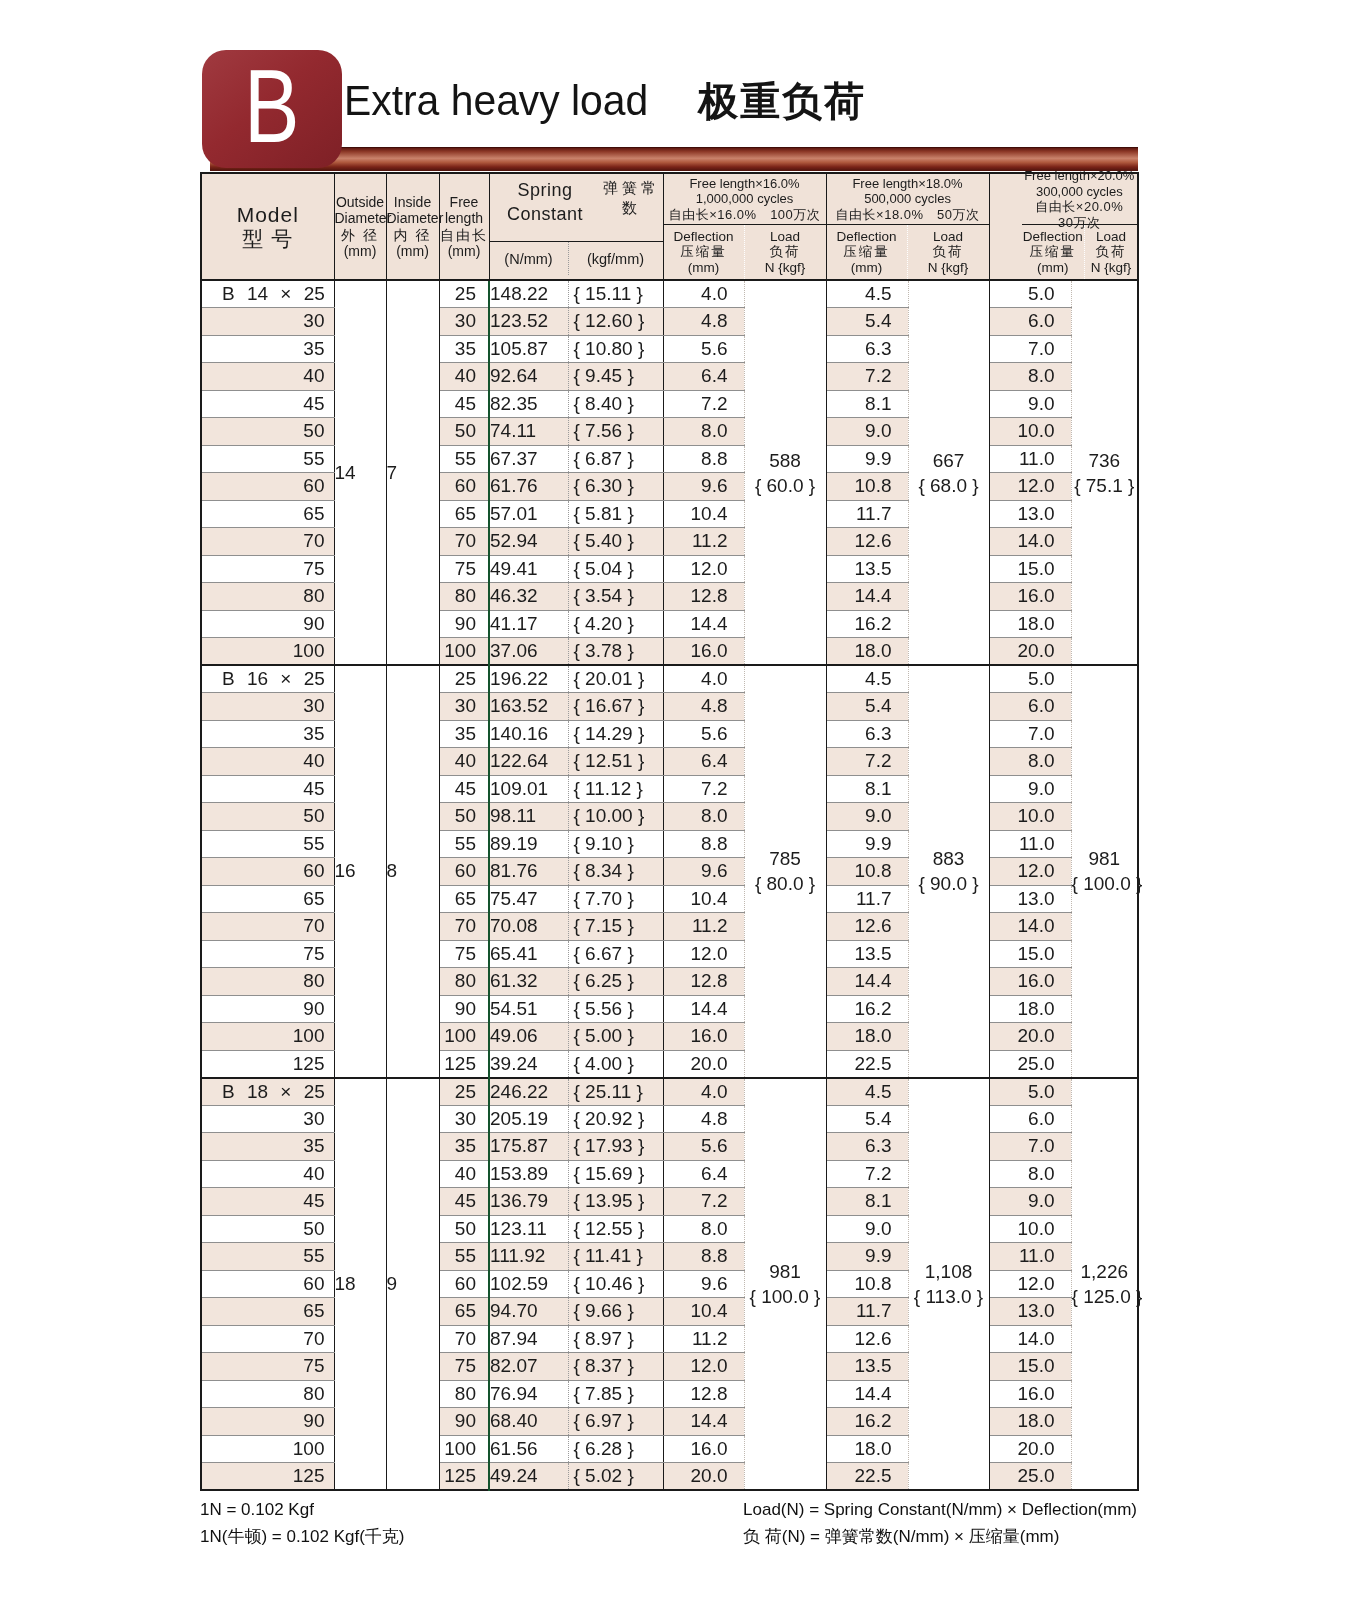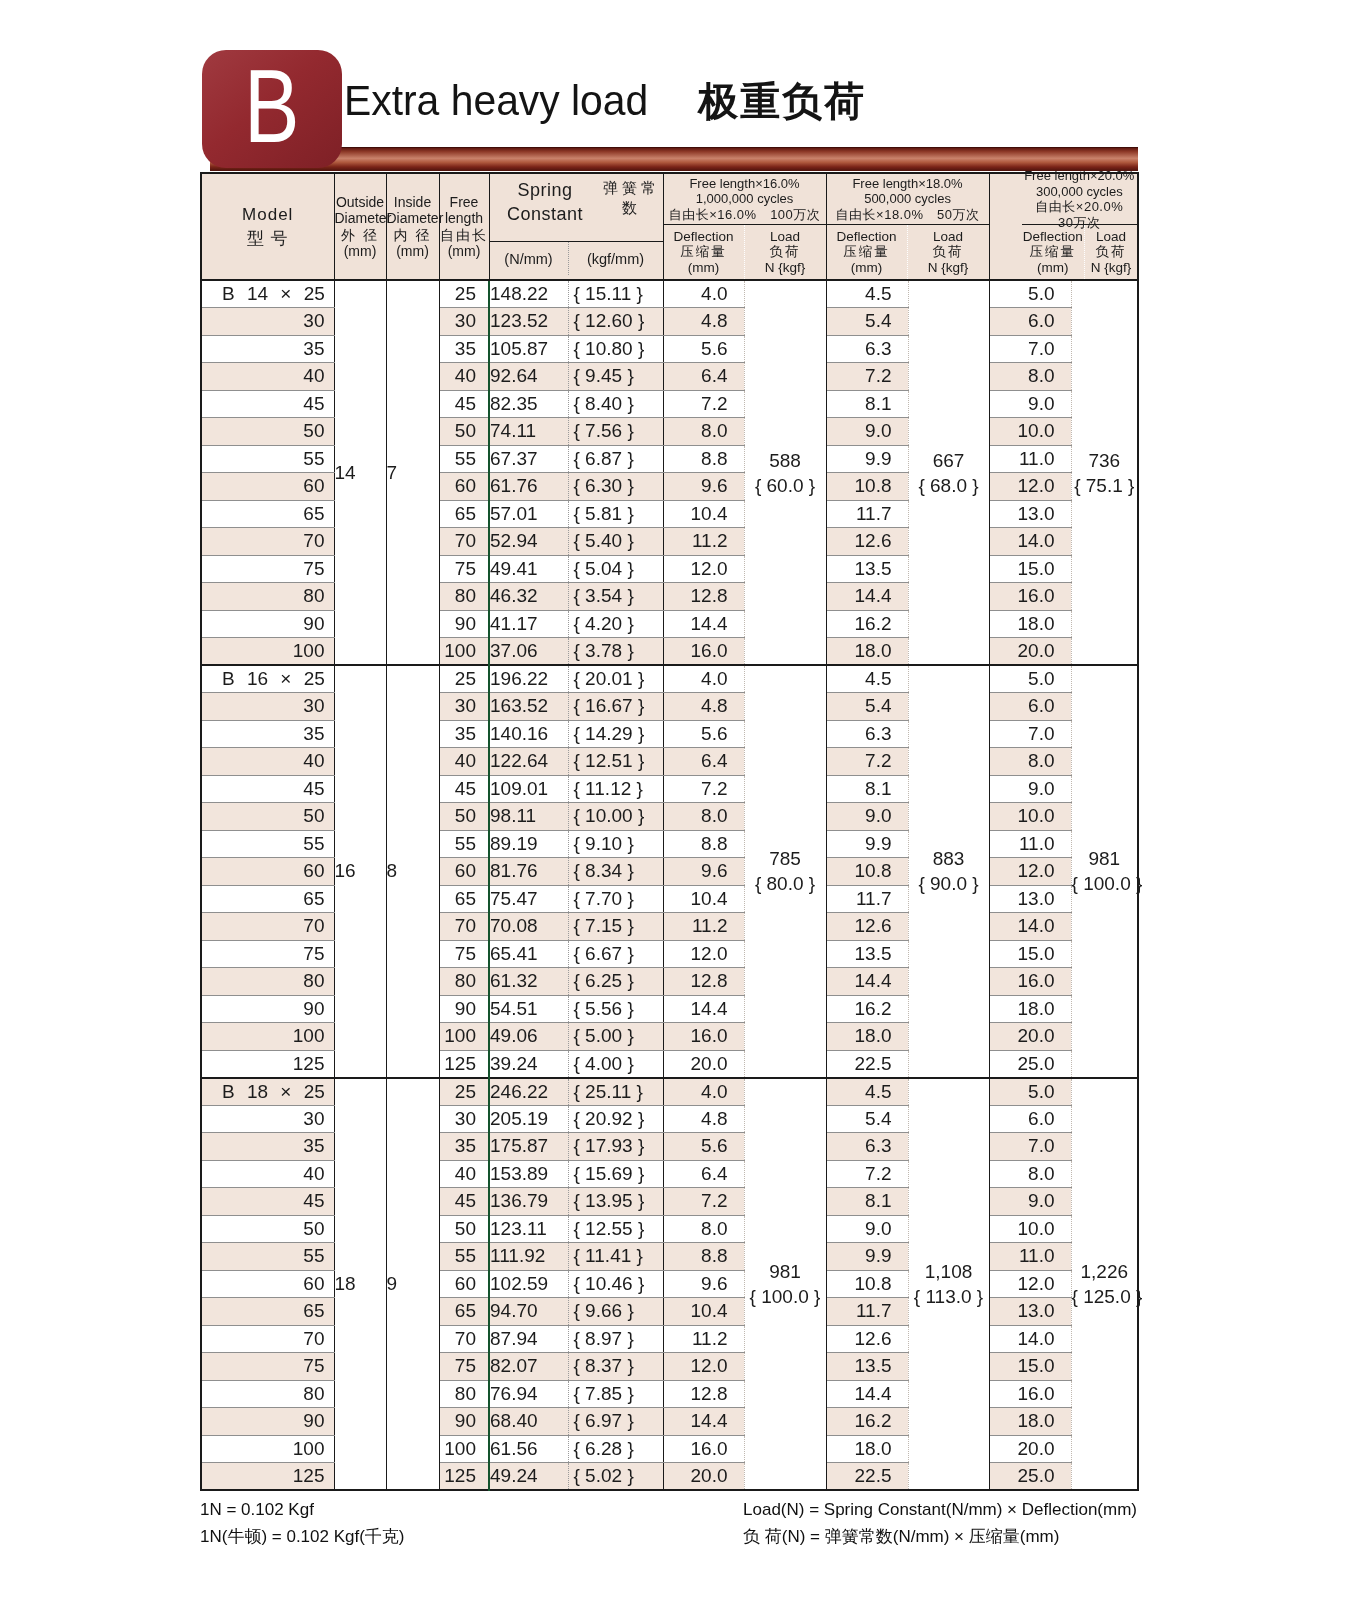--- a/index.html
+++ b/index.html
@@ -22,21 +22,21 @@
 
   
   .table-wrap { position:absolute; left:200px; top:172px; }
   table.spec { border-collapse:collapse; table-layout:fixed; width:937px;
     border:2px solid #1a1a1a; }
   thead th { background:#f0e2d8; border-right:1px solid #1a1a1a; border-bottom:2px solid #1a1a1a;
     font-weight:400; vertical-align:middle; padding:0; height:106px; }
   thead th:last-child { border-right:none;padding-left:32px; }
   .th-line { font-size:16px; line-height:20px; text-align:center; }
   .th-sm div { font-size:14px; line-height:16.5px; text-align:center; }
-  .th-model .th-line { font-size:17px; line-height:24px; letter-spacing:1px; }
+  .th-model .th-line { font-size:21px; line-height:24px; letter-spacing:1px; }
   .zh { letter-spacing:2px; }
 
   .sc-top { height:64px; border-bottom:1px solid #1a1a1a; display:flex; flex-direction:row; justify-content:center; }
   .sc-top .sc-en { font-size:18px; text-align:center; line-height:24px; letter-spacing:0.5px; }
   .sc-top .sc-zh { font-size:15px; text-align:center; line-height:20px; letter-spacing:4px; }
   .sc-bottom { height:33px; display:flex; align-items:center; }
   .sc-n { width:79px; border-right:1px dotted #9b9b9b; font-size:14.5px; text-align:center; height:100%; display:flex; align-items:center; justify-content:center; }
   .sc-kgf { flex:1; font-size:14.5px; text-align:center; }
 
   .g-top { height:51px; border-bottom:1px solid #1a1a1a; display:flex; flex-direction:column; justify-content:center; }

